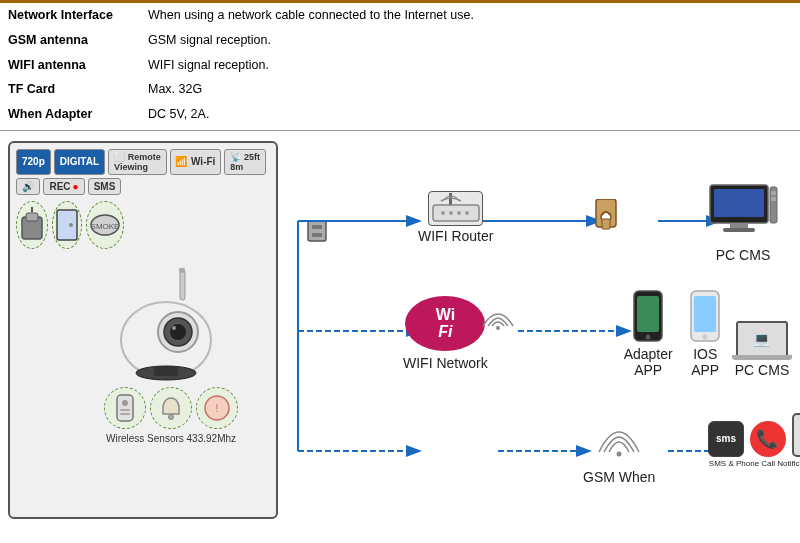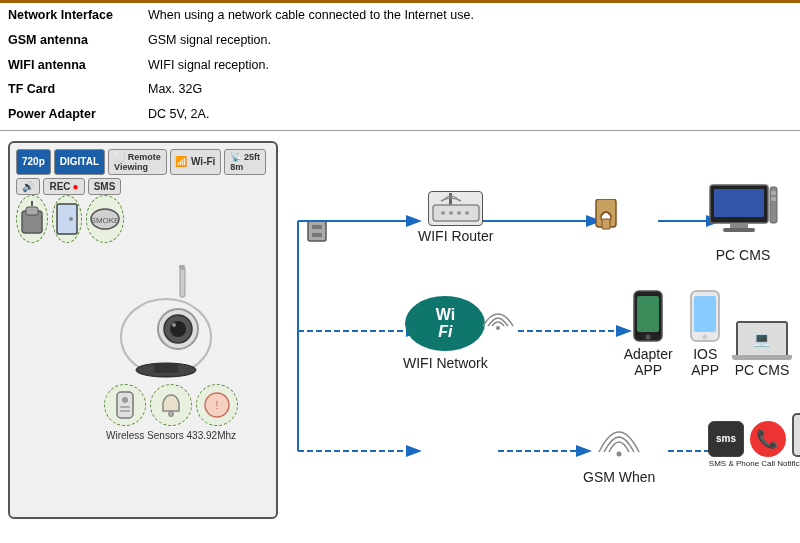--- a/index.html
+++ b/index.html
@@ -55,20 +55,21 @@
       padding: 6px;
       position: relative;
       display: flex;
       flex-direction: column;
     }
 
     .cam-buttons {
       display: flex;
       flex-wrap: wrap;
       gap: 3px;
+      margin-bottom: 6px;
     }
     .cam-btn {
       border: 1px solid #888;
       border-radius: 3px;
       background: #fff;
       font-size: 10px;
       font-weight: bold;
       padding: 2px 5px;
       display: flex;
       align-items: center;
@@ -160,21 +161,21 @@
     .node-label {
       font-size: 14px;
       margin-top: 2px;
       color: #222;
     }
 
     .wifi-logo {
       width: 80px;
       height: 55px;
       border-radius: 50%;
-      background: #0f766e;
+      background: #be185d;
       display: flex;
       align-items: center;
       justify-content: center;
       flex-direction: column;
     }
     .wifi-logo-text {
       color: white;
       font-size: 16px;
       font-weight: bold;
       line-height: 1.1;
@@ -296,21 +297,21 @@
         </tr>
         <tr>
           <td>WIFI antenna</td>
           <td>WIFI signal reception.</td>
         </tr>
         <tr>
           <td>TF Card</td>
           <td>Max. 32G</td>
         </tr>
         <tr>
-          <td>Power Adapter</td>
+          <td>When Adapter</td>
           <td>DC 5V, 2A.</td>
         </tr>
       </tbody>
   </table>
 </div>
 
 <div class="diagram">
 
   <div class="camera-panel">
     <div class="cam-buttons">

